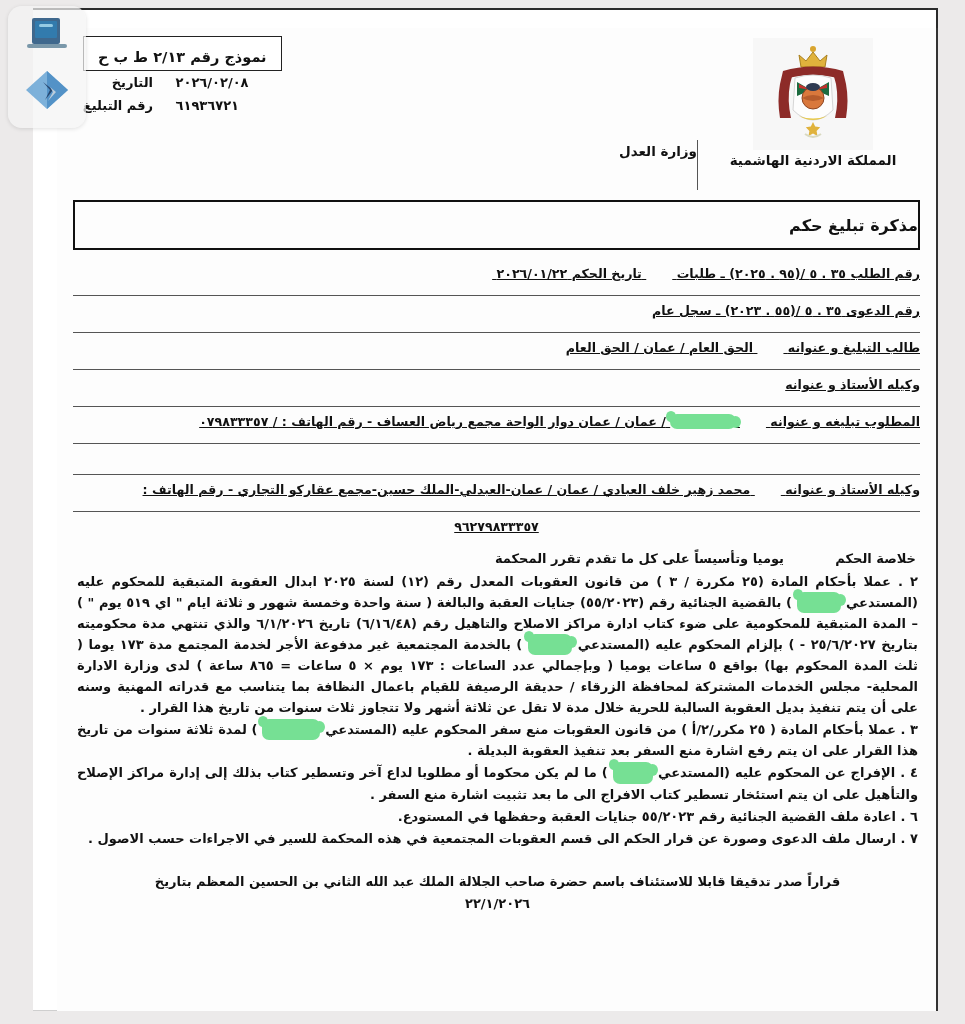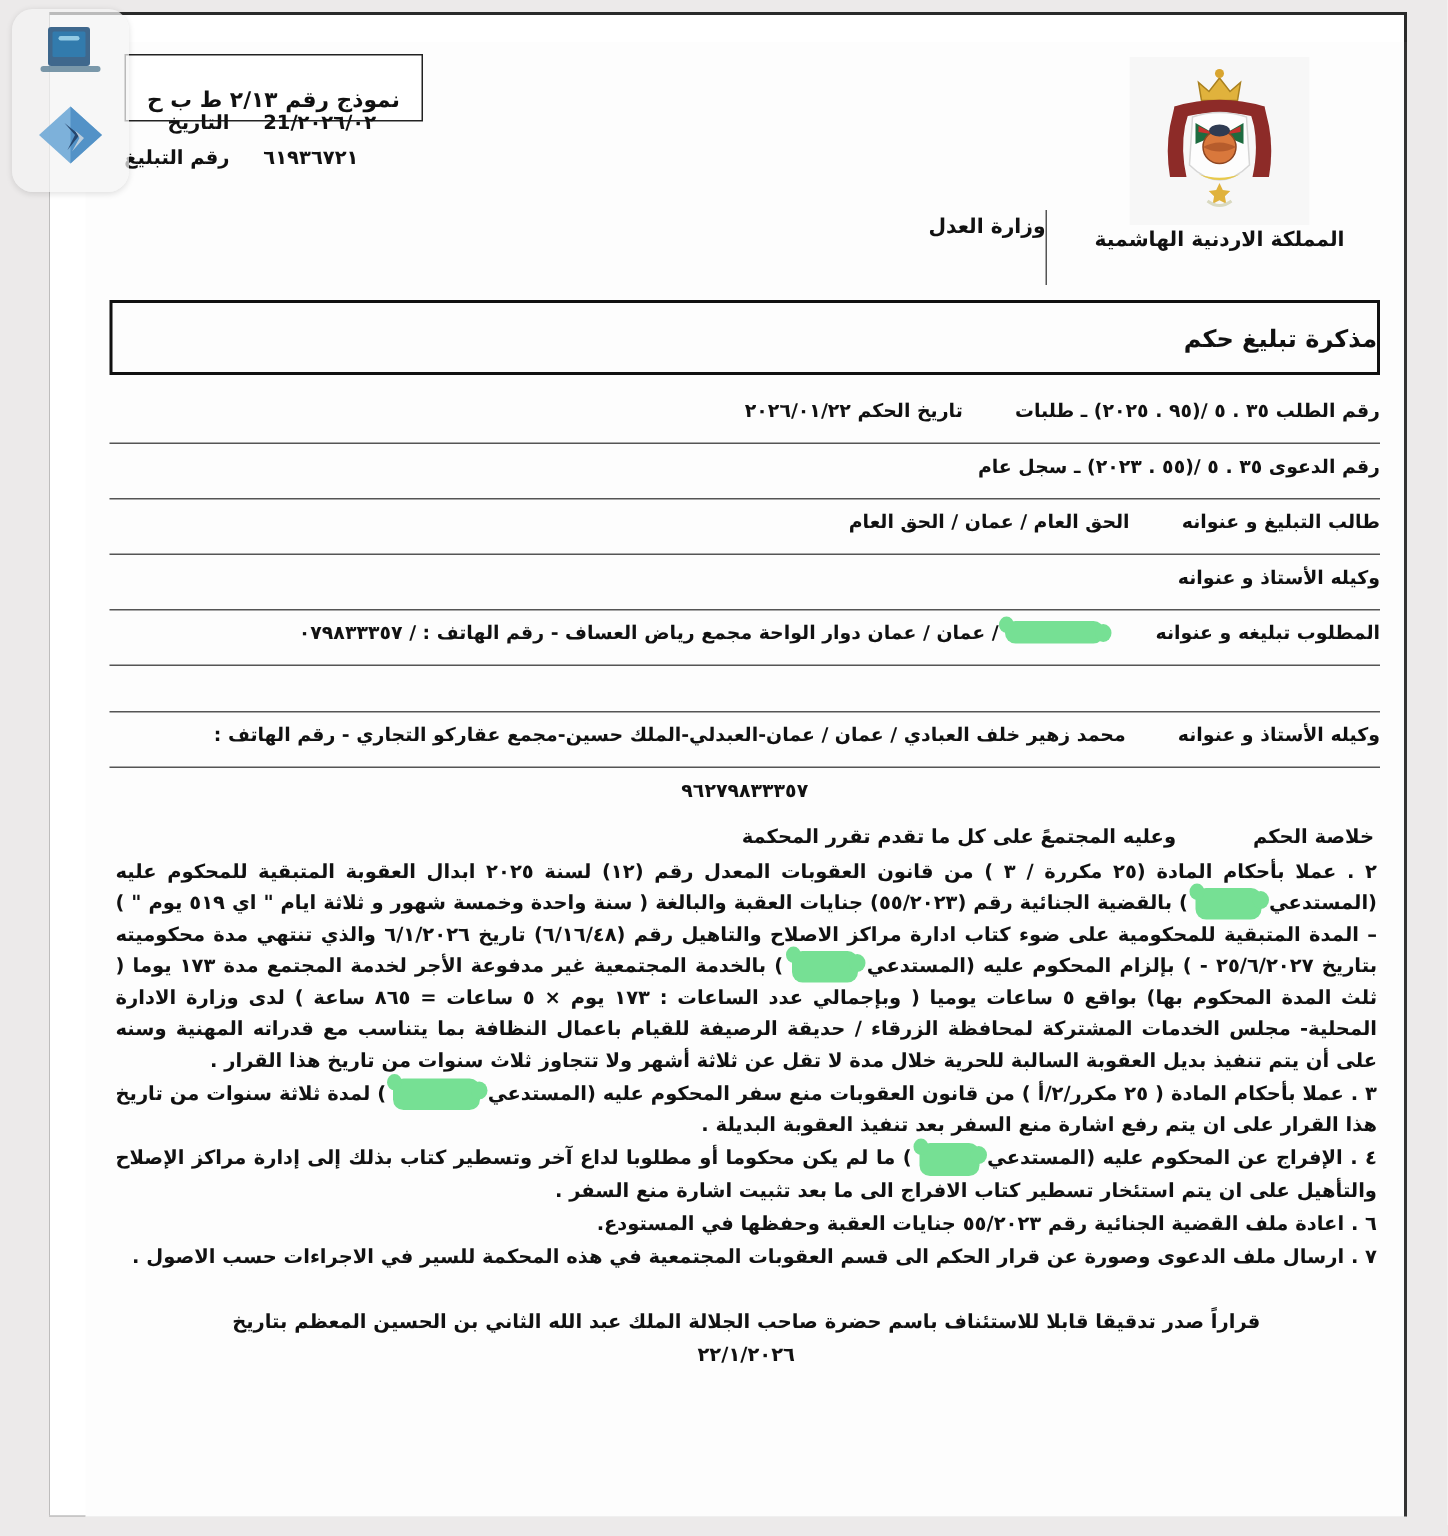--- a/index.html
+++ b/index.html
@@ -50,21 +50,21 @@
     color:#111;
     font-size:12.5px;
     overflow:hidden;
   }
 
   
   .hdr{position:relative;height:170px;}
   .form-box{
     position:absolute; right:auto; left:26px; top:8px;
     border:1.6px solid #222;
-    padding:22px 14px 5px;
+    padding:12px 14px 5px;
     font-size:14.5px; font-weight:bold;
     letter-spacing:.5px;
     background:#fff;
     white-space:nowrap;
   }
   .meta{
     position:absolute; left:20px; top:44px;
     font-size:13px; font-weight:bold; line-height:1.75;
     text-align:left;
   }
@@ -95,21 +95,21 @@
 
   .title-box{
     margin:2px 16px 0 16px;
     border:2.2px solid #111;
     height:46px;
     display:flex;align-items:center;justify-content:flex-start;
     font-size:16px;font-weight:bold;
   }
 
   
-  .fields{margin:16px 16px 0 16px;}
+  .fields{margin:16px 16px 0 16px;text-decoration:underline;}
   .fline{
     position:relative;
     border-bottom:1.2px solid #555;
     min-height:26px;
     margin-bottom:7px;
     text-align:right;
     font-size:12.6px;font-weight:bold;
     padding-bottom:3px;
     white-space:nowrap;
     direction:rtl;
@@ -191,21 +191,21 @@
   <div id="page"></div>
 
   <div id="paper">
 
     <div class="hdr">
 
       <div class="form-box">نموذج رقم ٢/١٣ ط ب ح</div>
 
       <div class="meta">
         <div class="row">
-          <span class="val">٢٠٢٦/٠٢/21</span>
+          <span class="val">٢٠٢٦/٠٢/٠٨</span>
           <span class="lbl">التاريخ</span>
         </div>
         <div class="row">
           <span class="val">٦١٩٣٦٧٢١</span>
           <span class="lbl">رقم التبليغ</span>
         </div>
       </div>
 
       <div class="emblem-block">
         <svg class="emblem" viewBox="0 0 120 112">
@@ -288,21 +288,21 @@
         <span class="sp"></span>
         <span class="val">محمد زهير خلف العبادي / عمان / عمان-العبدلي-الملك حسين-مجمع عقاركو التجاري - رقم الهاتف :</span>
       </div>
       <span class="phone-tail">٩٦٢٧٩٨٣٣٣٥٧</span>
     </div>
 
     <div class="body">
 
       <div class="summary-head">
         <span class="k">خلاصة الحكم</span>
-        <span>وعليه المجتمعً على كل ما تقدم تقرر المحكمة</span>
+        <span>يوميا وتأسيساً على كل ما تقدم تقرر المحكمة</span>
       </div>
 
 
       <p class="clause">
         <span>٢ .</span>
         <span>عملا بأحكام المادة (٢٥ مكررة / ٣ ) من قانون العقوبات المعدل رقم (١٢) لسنة ٢٠٢٥ ابدال العقوبة المتبقية للمحكوم عليه (المستدعي</span>
         <span class="redact blob">&nbsp;&nbsp;&nbsp;&nbsp;&nbsp;&nbsp;&nbsp;&nbsp;&nbsp;</span>
         <span>) بالقضية الجنائية رقم (٥٥/٢٠٢٣) جنايات العقبة والبالغة ( سنة واحدة وخمسة شهور و ثلاثة ايام " اي ٥١٩ يوم " ) – المدة المتبقية للمحكومية على ضوء كتاب ادارة مراكز الاصلاح والتاهيل رقم (٦/١٦/٤٨) تاريخ ٦/١/٢٠٢٦ والذي تنتهي مدة محكوميته بتاريخ ٢٥/٦/٢٠٢٧ - ) بإلزام المحكوم عليه (المستدعي</span>
         <span class="redact blob">&nbsp;&nbsp;&nbsp;&nbsp;&nbsp;&nbsp;&nbsp;&nbsp;&nbsp;</span>
         <span>) بالخدمة المجتمعية غير مدفوعة الأجر لخدمة المجتمع مدة ١٧٣ يوما ( ثلث المدة المحكوم بها) بواقع ٥ ساعات يوميا ( وبإجمالي عدد الساعات : ١٧٣ يوم × ٥ ساعات = ٨٦٥ ساعة ) لدى وزارة الادارة المحلية- مجلس الخدمات المشتركة لمحافظة الزرقاء / حديقة الرصيفة للقيام باعمال النظافة بما يتناسب مع قدراته المهنية وسنه على أن يتم تنفيذ بديل العقوبة السالبة للحرية خلال مدة لا تقل عن ثلاثة أشهر ولا تتجاوز ثلاث سنوات من تاريخ هذا القرار .</span>

